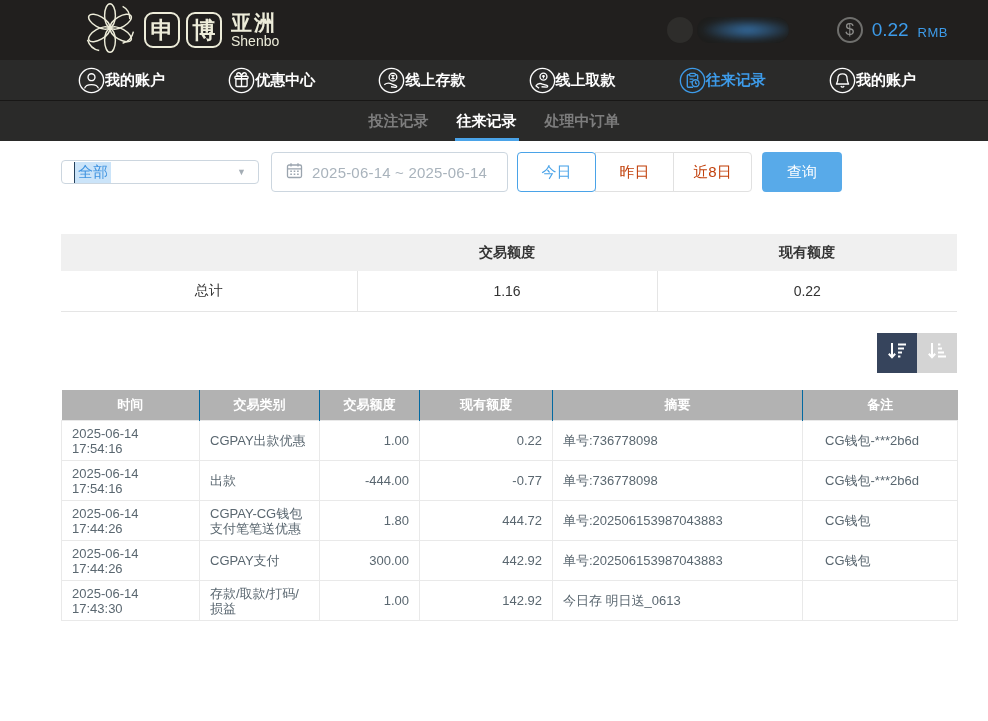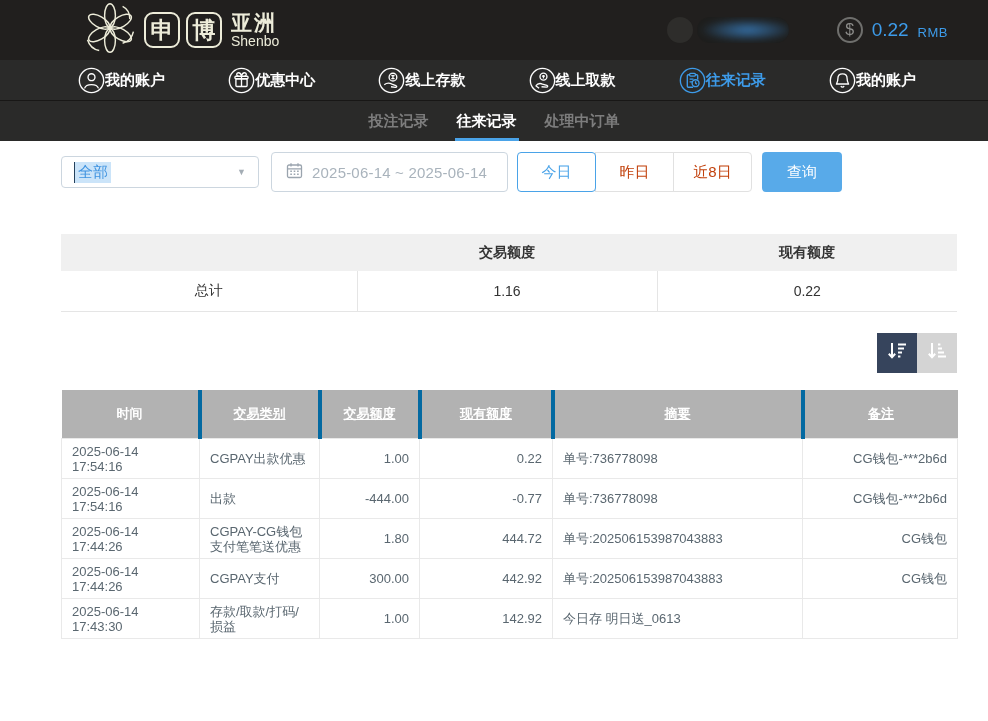--- a/index.html
+++ b/index.html
@@ -45,21 +45,21 @@
   .tab { display:flex; align-items:center; font-size:15px; color:#7d7d7d;
     cursor:pointer; position:relative; font-weight:bold; }
   .tab.active { color:#fff; }
   .tab.active::after { content:""; position:absolute; left:-2px; right:-2px; bottom:0;
     height:3px; background:#4aa3e8; }
 
   
   .content { margin:11px 31px 0 61px; width:896px; }
 
   .filter-row { display:flex; align-items:center; height:40px; }
-  .type-select { width:198px; height:32px; border:1px solid #ccd6df; border-radius:4px;
+  .type-select { width:198px; height:24px; border:1px solid #ccd6df; border-radius:4px;
     display:flex; align-items:center; padding:0 12px; cursor:pointer; background:#fff; }
   .select-chip { background:#cbe4f9; color:#3f93e0; font-size:15px; padding:1px 3px;
     border-left:1px solid #25415c; }
   .chevron-down { margin-left:auto; color:#a4adb5; font-size:9px; }
   .date-input { margin-left:12px; width:237px; height:40px; border:1px solid #ccd6df;
     border-radius:4px; display:flex; align-items:center; gap:9px; padding:0 14px;
     cursor:pointer; background:#fff; }
   .date-text { color:#a9b3bc; font-size:15px; letter-spacing:.2px; }
   .quick-group { display:flex; margin-left:9px; }
   .quick-btn { width:79px; height:40px; background:#fff; border:1px solid #e1e1e1;
@@ -82,31 +82,31 @@
 
   
   .sort-row { margin-top:21px; display:flex; justify-content:flex-end; }
   .sort-btn { width:40px; height:40px; border:none; display:flex; align-items:center;
     justify-content:center; cursor:pointer; padding:0; }
   .sort-btn.desc { background:#36445c; }
   .sort-btn.asc { background:#d4d4d4; }
 
   
   .tx-table { margin-top:17px; width:100%; border-collapse:collapse; table-layout:fixed; }
-  .tx-table th { height:49px; background:#b2b2b2; color:#fff; font-size:13px;
+  .tx-table th { height:31px; background:#b2b2b2; color:#fff; font-size:13px;
     font-weight:bold; text-align:center; }
-  .tx-table th + th { border-left:4px solid #0369a1;text-decoration:underline; }
+  .tx-table th + th { border-left:1px solid #0369a1; }
   .tx-table td { height:40px; font-size:13px; color:#5a6770; line-height:15px;
     padding:4px 10px; border:1px solid #e9e9e9; background:#fff; }
   .tx-table td.c0 { text-align:left; }
   .tx-table td.c1 { text-align:left; }
   .tx-table td.c2 { text-align:right; }
   .tx-table td.c3 { text-align:right; }
   .tx-table td.c4 { text-align:left; }
-  .tx-table td.c5 { text-align:right; padding-left:14px; }
+  .tx-table td.c5 { text-align:left; padding-left:22px; }
 </style>
 </head>
 <body>
 
 <div class="top-header">
   <div class="logo">
     <span class="logo-flower">
       <svg width="56" height="54" viewBox="0 0 60 60" fill="none" stroke="#edecd9" stroke-width="1.6">
         <g>
           <ellipse cx="30" cy="16" rx="6" ry="13" transform="rotate(0 30 30)"></ellipse>

